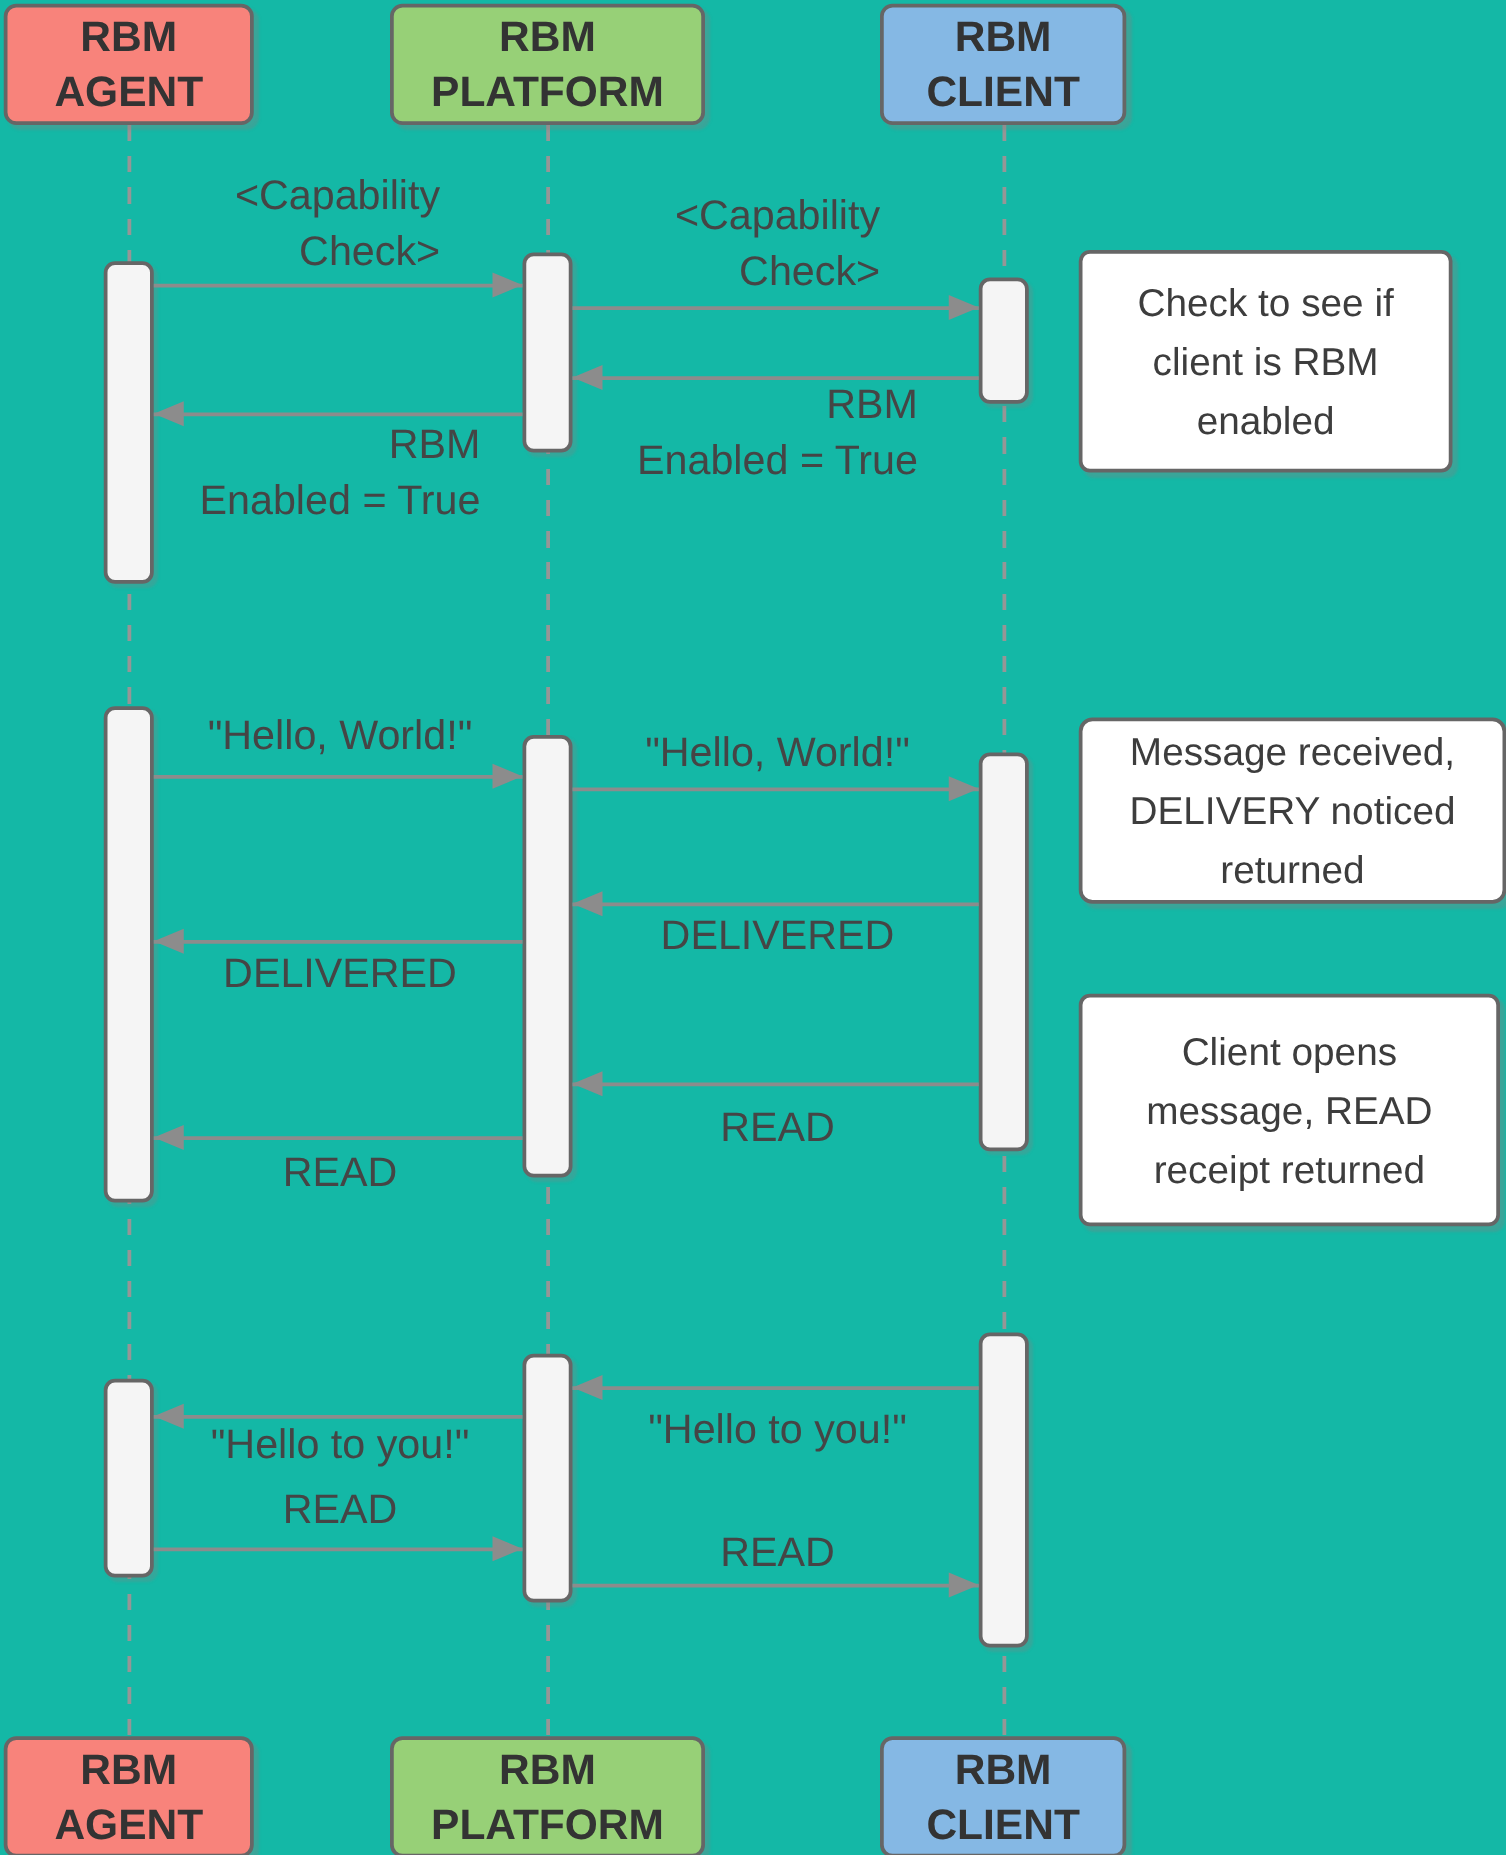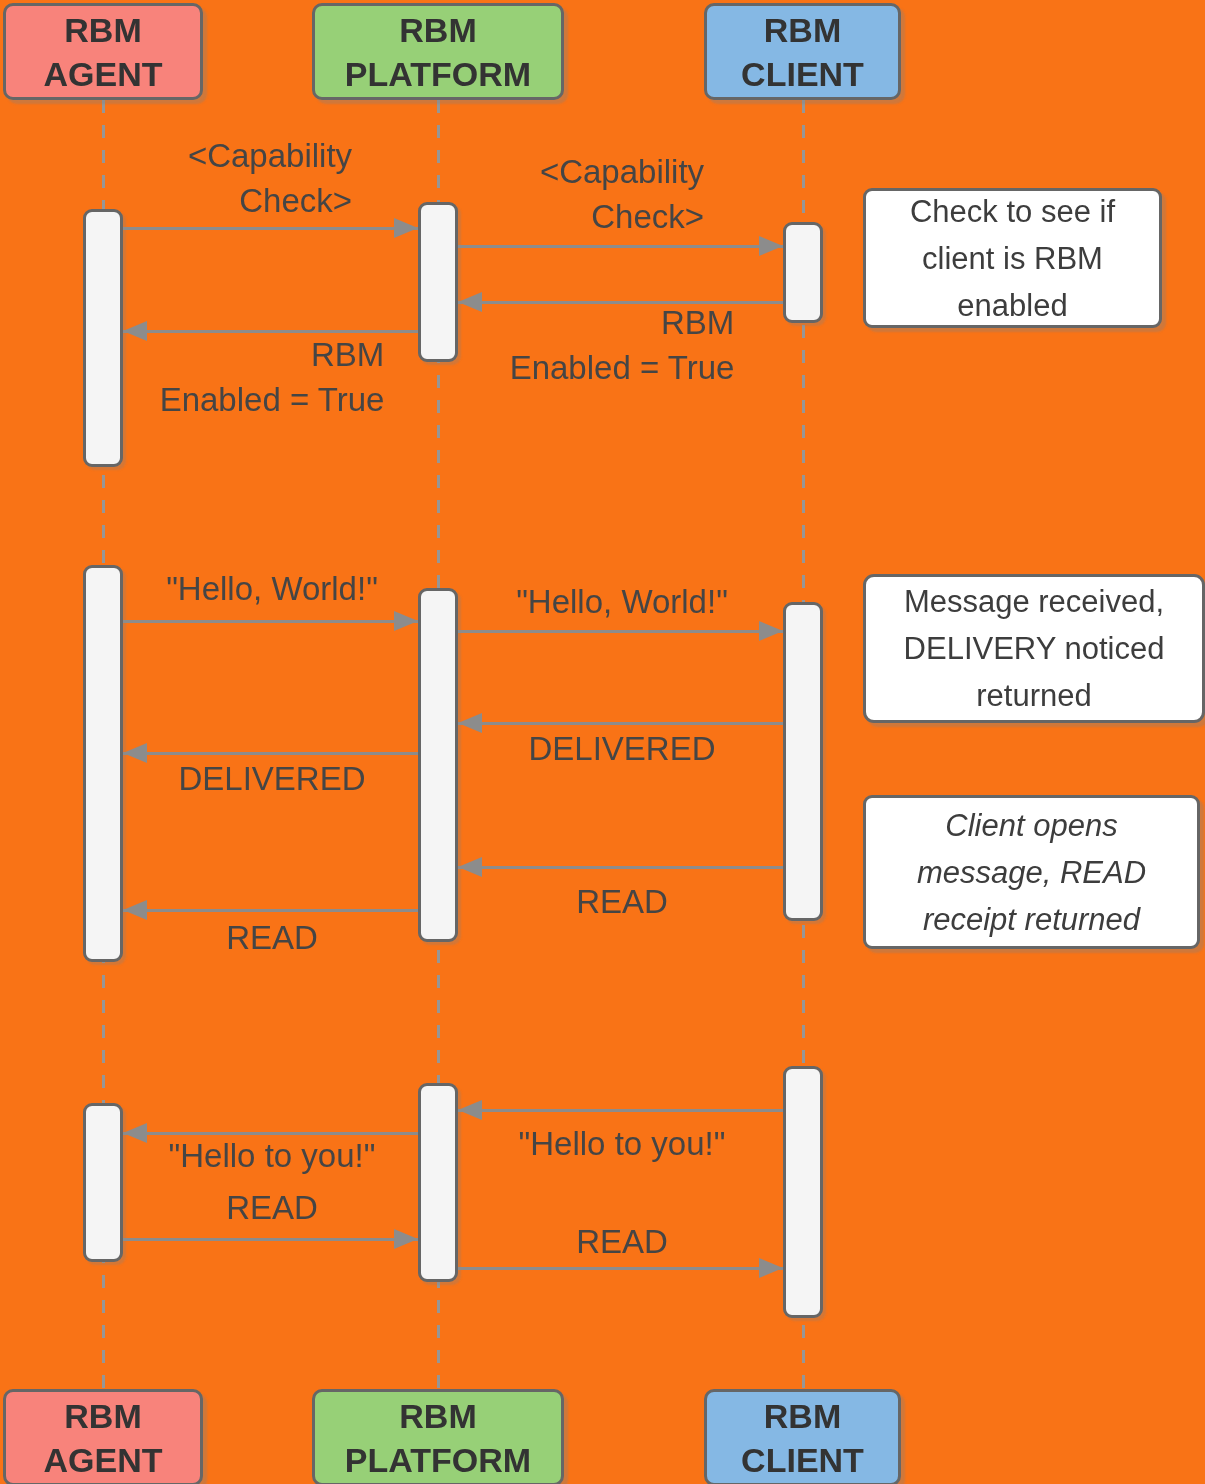--- a/index.html
+++ b/index.html
@@ -67,21 +67,21 @@
     text-align:center;
     color:#3D3D3D;
     font-size:31px;line-height:47px;
     white-space:pre-line;
     box-shadow:4px 4px 2px rgba(130,130,130,0.35);
   }
 </style>
 </head>
 <body>
 
-<div id="stage" style="width: 1205px; height: 1484px; background: #f97316;">
+<div id="stage" style="width: 1205px; height: 1484px; background: #14b8a6;">
     <div class="lifeline" style="left: 102px; top: 100px; height: 1289px;"></div>
     <div class="lifeline" style="left: 437px; top: 100px; height: 1289px;"></div>
     <div class="lifeline" style="left: 802px; top: 100px; height: 1289px;"></div>
     <div class="actor" style="left: 3px; top: 3px; width: 200px; height: 97px; background: rgb(248, 131, 123);">RBM
 AGENT</div>
     <div class="actor" style="left: 3px; top: 1389px; width: 200px; height: 97px; background: rgb(248, 131, 123);">RBM
 AGENT</div>
     <div class="actor" style="left: 312px; top: 3px; width: 252px; height: 97px; background: rgb(151, 208, 119);">RBM
 PLATFORM</div>
     <div class="actor" style="left: 312px; top: 1389px; width: 252px; height: 97px; background: rgb(151, 208, 119);">RBM
@@ -138,22 +138,22 @@
     <div class="msg-label" style="left: 622px; top: 1143px;">"Hello to you!"</div>
     <div class="msg-line" style="left: 123px; top: 1132px; width: 295px;"></div>
     <div class="arrowhead left" style="top: 1123px; left: 123px;"></div>
     <div class="msg-label" style="left: 272px; top: 1155px;">"Hello to you!"</div>
     <div class="msg-line" style="left: 123px; top: 1238px; width: 295px;"></div>
     <div class="arrowhead right" style="top: 1229px; left: 394px;"></div>
     <div class="msg-label" style="left: 272px; top: 1207px;">READ</div>
     <div class="msg-line" style="left: 458px; top: 1267px; width: 325px;"></div>
     <div class="arrowhead right" style="top: 1258px; left: 759px;"></div>
     <div class="msg-label" style="left: 622px; top: 1241px;">READ</div>
-    <div class="note" style="left: 863px; top: 188px; width: 299px; height: 140px;">Check to see if
+    <div class="note" style="left: 863px; top: 200px; width: 299px; height: 178px;">Check to see if
 client is RBM
 enabled</div>
     <div class="note" style="left: 863px; top: 574px; width: 342px; height: 149px; border-radius: 11px;">Message received,
 DELIVERY noticed
 returned</div>
-    <div class="note" style="left: 863px; top: 795px; width: 337px; height: 154px; font-style: italic;">Client opens
+    <div class="note" style="left: 863px; top: 795px; width: 337px; height: 186px;">Client opens
 message, READ
 receipt returned</div>
   </div>
 
 </body></html>

